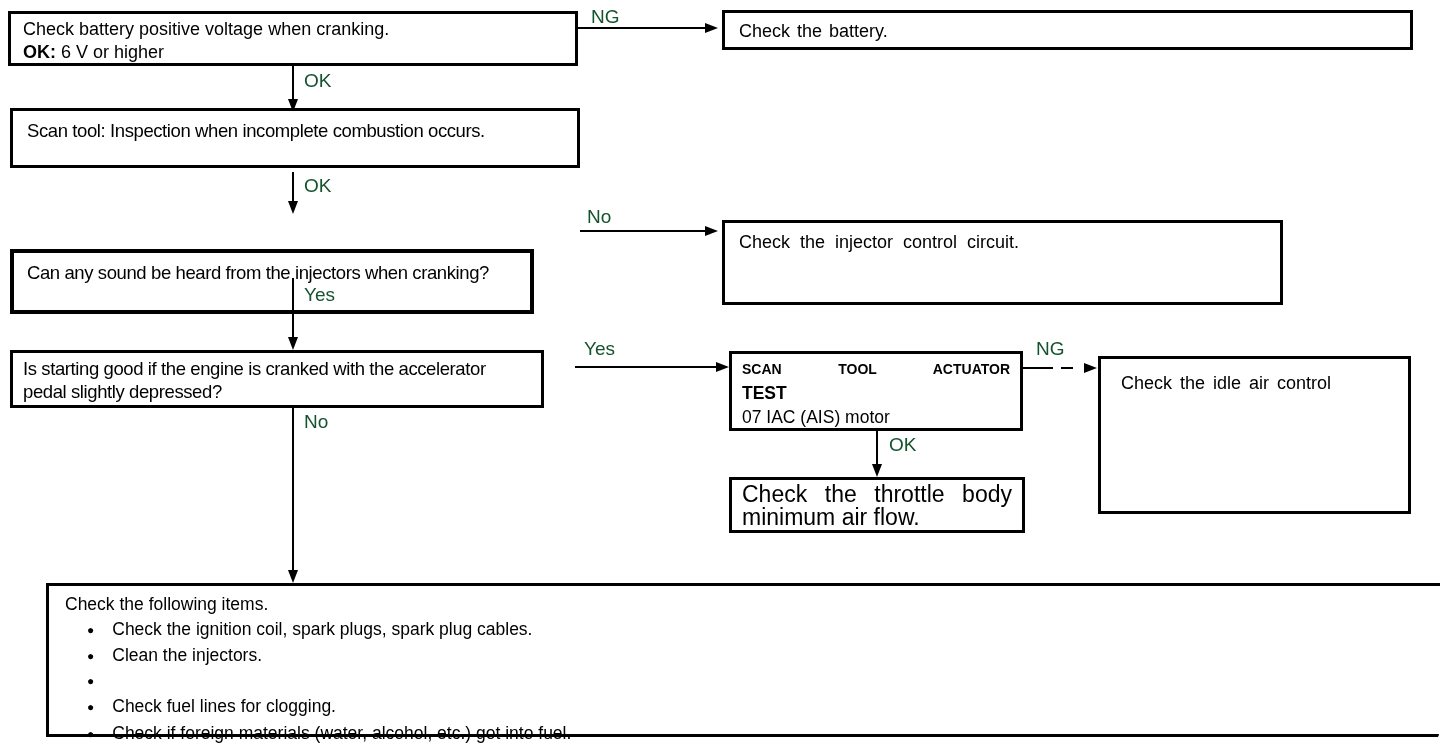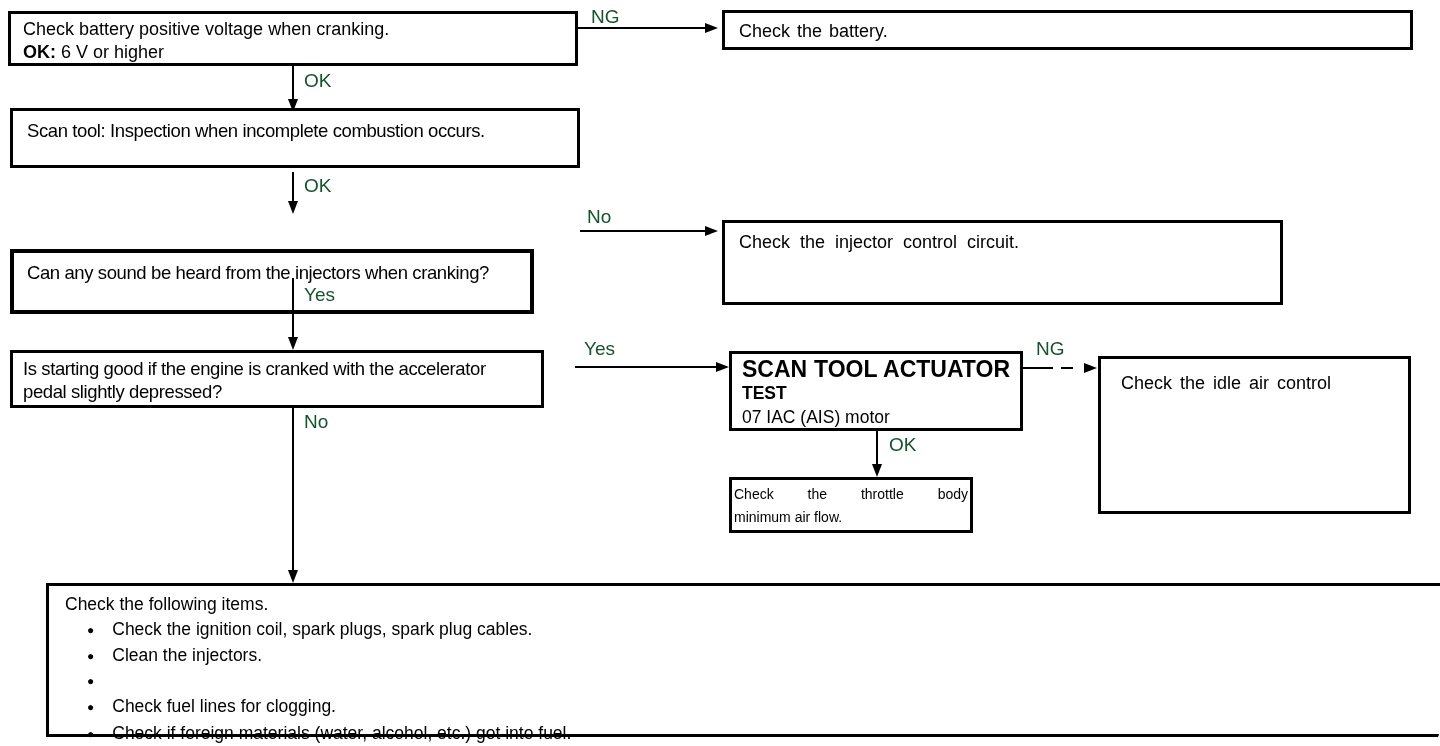--- a/index.html
+++ b/index.html
@@ -81,39 +81,39 @@
   <div class="box cond" style="left:10px; top:350px; width:534px; height:58px; padding:4px 10px; line-height:23px;">
     <div class="nowrap">Is starting good if the engine is cranked with the accelerator</div>
     <div class="nowrap">pedal slightly depressed?</div>
   </div>
 
   <div class="hline" style="left:575px; top:366px; width:142px;"></div>
   <div class="arr-r" style="left:716px; top:362px;"></div>
   <div class="elabel" style="left:584px; top:339px;">Yes</div>
 
   <div class="box" style="left:729px; top:351px; width:294px; height:80px; padding:3px 10px; line-height:24px;">
-    <div class="b jl" style="font-size:23px;">SCAN TOOL ACTUATOR</div>
+    <div class="b jl" style="font-size:14px;">SCAN TOOL ACTUATOR</div>
     <div class="b nowrap" style="font-size:17.5px;">TEST</div>
     <div class="nowrap" style="font-size:17.5px;">07 IAC (AIS) motor</div>
   </div>
 
   <div class="elabel" style="left:1036px; top:339px;">NG</div>
   <div class="hline" style="left:1023px; top:367px; width:30px;"></div>
   <div class="hline" style="left:1061px; top:367px; width:12px;"></div>
   <div class="arr-r" style="left:1084px; top:363px;"></div>
 
   <div class="box" style="left:1098px; top:356px; width:313px; height:158px; padding:12px 20px; line-height:25px; word-spacing:3px;">
     <div class="nowrap">Check the idle air control</div>
   </div>
 
   <div class="vline" style="left:876px; top:431px; height:33px;"></div>
   <div class="arr-d" style="left:872px; top:464px;"></div>
   <div class="elabel" style="left:889px; top:435px;">OK</div>
 
-  <div class="box" style="left:729px; top:477px; width:244px; height:56px; padding:3px 2px; line-height:23px; font-size:14px;">
+  <div class="box" style="left:729px; top:477px; width:296px; height:56px; padding:3px 10px; line-height:23px; font-size:23px;">
     <div class="jl">Check the throttle body</div>
     <div class="nowrap">minimum air flow.</div>
   </div>
 
   <div class="vline" style="left:292px; top:408px; height:162px;"></div>
   <div class="arr-d" style="left:288px; top:570px;"></div>
   <div class="elabel" style="left:304px; top:412px;">No</div>
 
   <div class="box bullets" style="left:10px; top:583px; width:1411px; height:154px; padding:6px 16px; line-height:24.5px; font-size:17.5px;margin-left:36px;">
     <div class="nowrap">Check the following items.</div>

